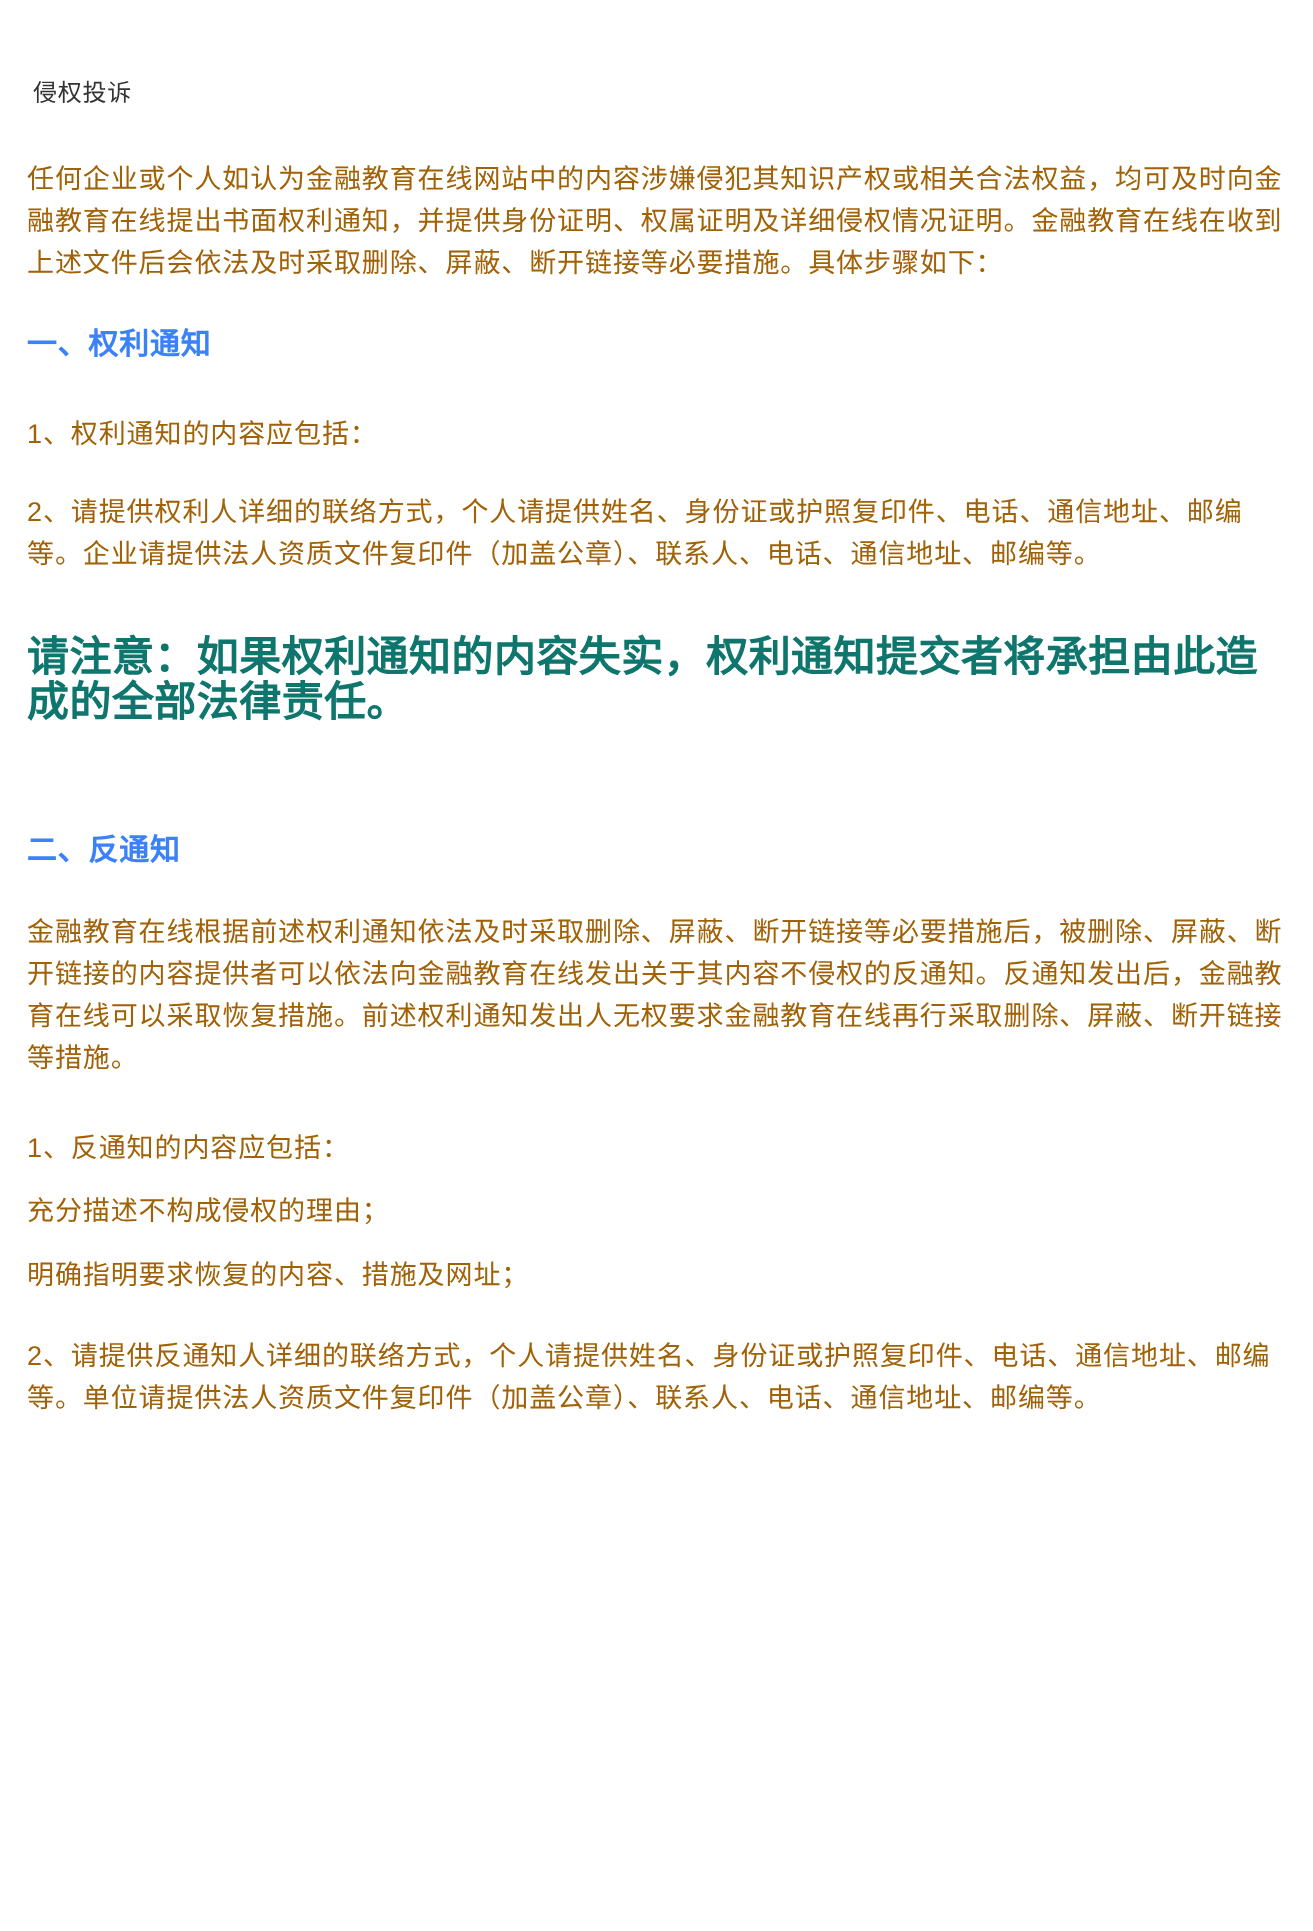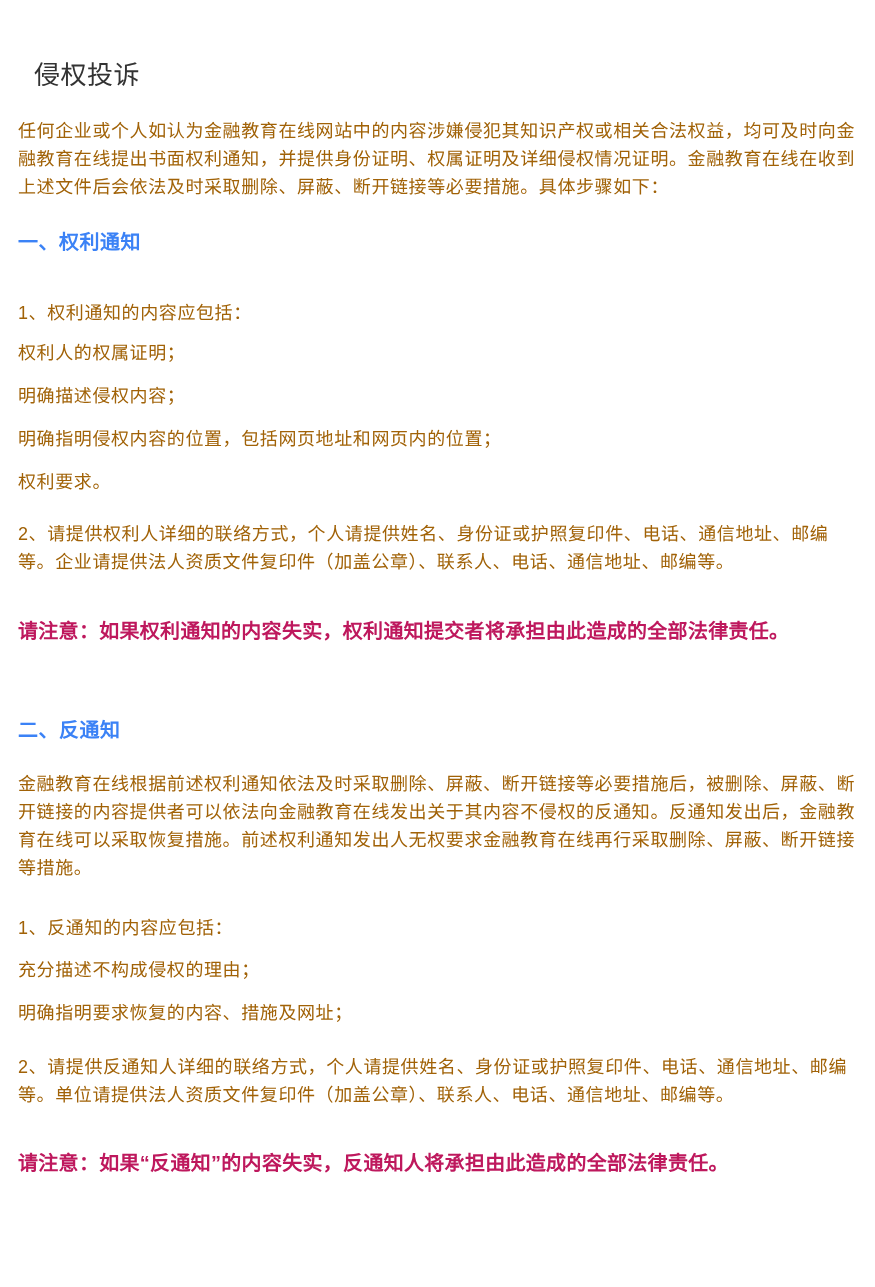--- a/index.html
+++ b/index.html
@@ -14,22 +14,22 @@
     color: #8c8c8c;
   }
   .page {
     box-sizing: border-box;
     width: 875px;
     min-height: 1287px;
     padding: 45px 18px 50px 18px;
     background: #ffffff;
   }
   .page-title {
-    margin: 16px;
-    font-size: 26px;
+    margin: 4px;
+    font-size: 16px;
     line-height: 28px;
     font-weight: 400;
     color: #333333;
     letter-spacing: 0.5px;
   }
   .body-text {
     margin: 0;
     font-size: 18px;
     line-height: 28px;
     font-weight: 400;
@@ -39,68 +39,61 @@
   .intro        { margin-top: 28px; }
   .section-heading {
     margin: 27px 0 0 0;
     font-size: 20px;
     line-height: 28px;
     font-weight: 700;
     color: #3b82f6;
     letter-spacing: 0.5px;
   }
   .section-heading.counter { margin-top: 70px; }
-  .list-label   { margin-top: 43px; }
+  .list-label   { margin-top: 31px; }
   .list-label.counter { margin-top: 32px; }
   .list .item   { margin-top: 15px; }
   .list .item:first-child { margin-top: 12px; }
   .list.counter .item:first-child { margin-top: 14px; }
   .contact-note { margin-top: 24px; }
   .contact-note.counter { margin-top: 26px; }
   .section-intro { margin-top: 26px; }
   .notice {
     margin: 40px 0 0 0;
-    font-size: 20px;
+    font-size: 28px;
     line-height: 30px;
     font-weight: 700;
-    color: #be185d;
+    color: #0f766e;
     letter-spacing: 0.3px;
   }
   .notice.counter { margin-top: 39px; }
   .email-line { margin-top: 30px; }
   .email-address { letter-spacing: 0.2px; }
 </style>
 </head>
 <body>
 
 <div class="page">
 
   <h1 class="page-title">侵权投诉</h1>
 
   <p class="body-text intro">任何企业或个人如认为金融教育在线网站中的内容涉嫌侵犯其知识产权或相关合法权益，均可及时向金融教育在线提出书面权利通知，并提供身份证明、权属证明及详细侵权情况证明。金融教育在线在收到上述文件后会依法及时采取删除、屏蔽、断开链接等必要措施。具体步骤如下：</p>
 
   <section>
     <h2 class="section-heading">一、权利通知</h2>
     <p class="body-text list-label">1、权利通知的内容应包括：</p>
-    <div class="list">
-      <p class="body-text item">权利人的权属证明；</p>
-      <p class="body-text item">明确描述侵权内容；</p>
-      <p class="body-text item">明确指明侵权内容的位置，包括网页地址和网页内的位置；</p>
-      <p class="body-text item">权利要求。</p>
-    </div>
     <p class="body-text contact-note">2、请提供权利人详细的联络方式，个人请提供姓名、身份证或护照复印件、电话、通信地址、邮编等。企业请提供法人资质文件复印件（加盖公章）、联系人、电话、通信地址、邮编等。</p>
     <p class="notice">请注意：如果权利通知的内容失实，权利通知提交者将承担由此造成的全部法律责任。</p>
   </section>
 
   <section>
     <h2 class="section-heading counter">二、反通知</h2>
     <p class="body-text section-intro">金融教育在线根据前述权利通知依法及时采取删除、屏蔽、断开链接等必要措施后，被删除、屏蔽、断开链接的内容提供者可以依法向金融教育在线发出关于其内容不侵权的反通知。反通知发出后，金融教育在线可以采取恢复措施。前述权利通知发出人无权要求金融教育在线再行采取删除、屏蔽、断开链接等措施。</p>
     <p class="body-text list-label counter">1、反通知的内容应包括：</p>
     <div class="list counter">
       <p class="body-text item">充分描述不构成侵权的理由；</p>
       <p class="body-text item">明确指明要求恢复的内容、措施及网址；</p>
     </div>
     <p class="body-text contact-note counter">2、请提供反通知人详细的联络方式，个人请提供姓名、身份证或护照复印件、电话、通信地址、邮编等。单位请提供法人资质文件复印件（加盖公章）、联系人、电话、通信地址、邮编等。</p>
-    <p class="notice counter">请注意：如果“反通知”的内容失实，反通知人将承担由此造成的全部法律责任。</p>
   </section>
 
 
 </div>
 
 </body></html>

